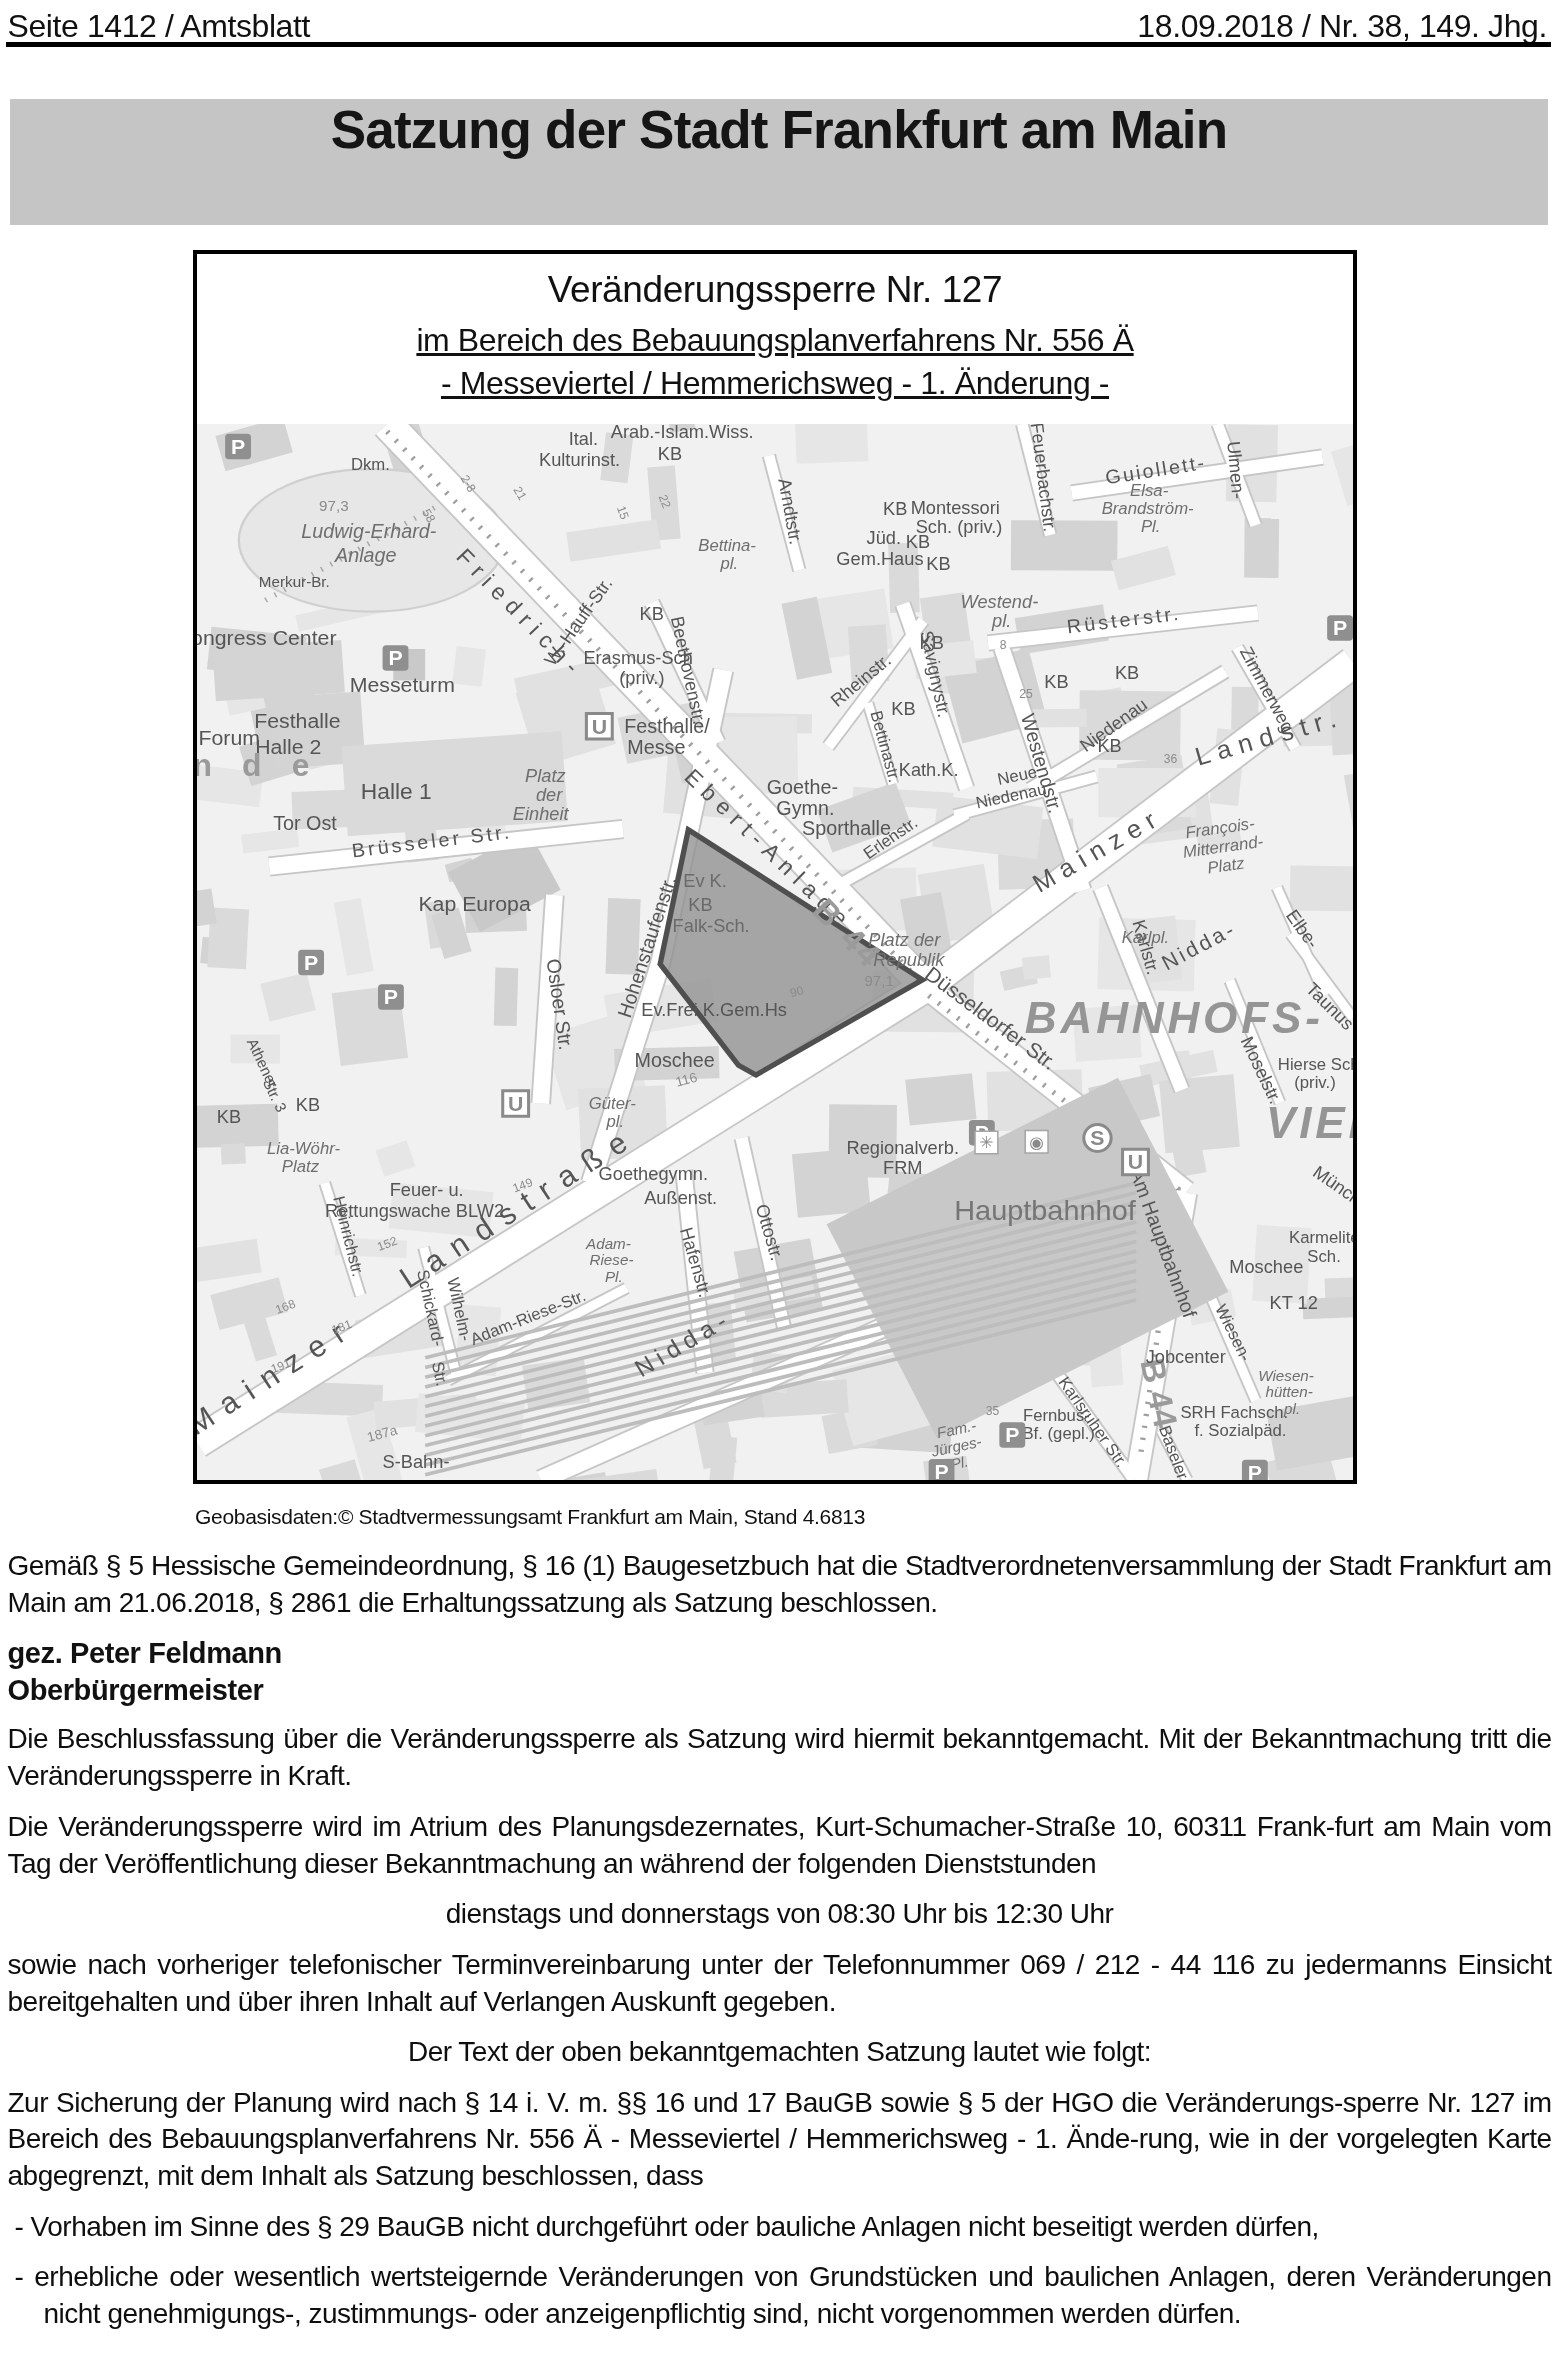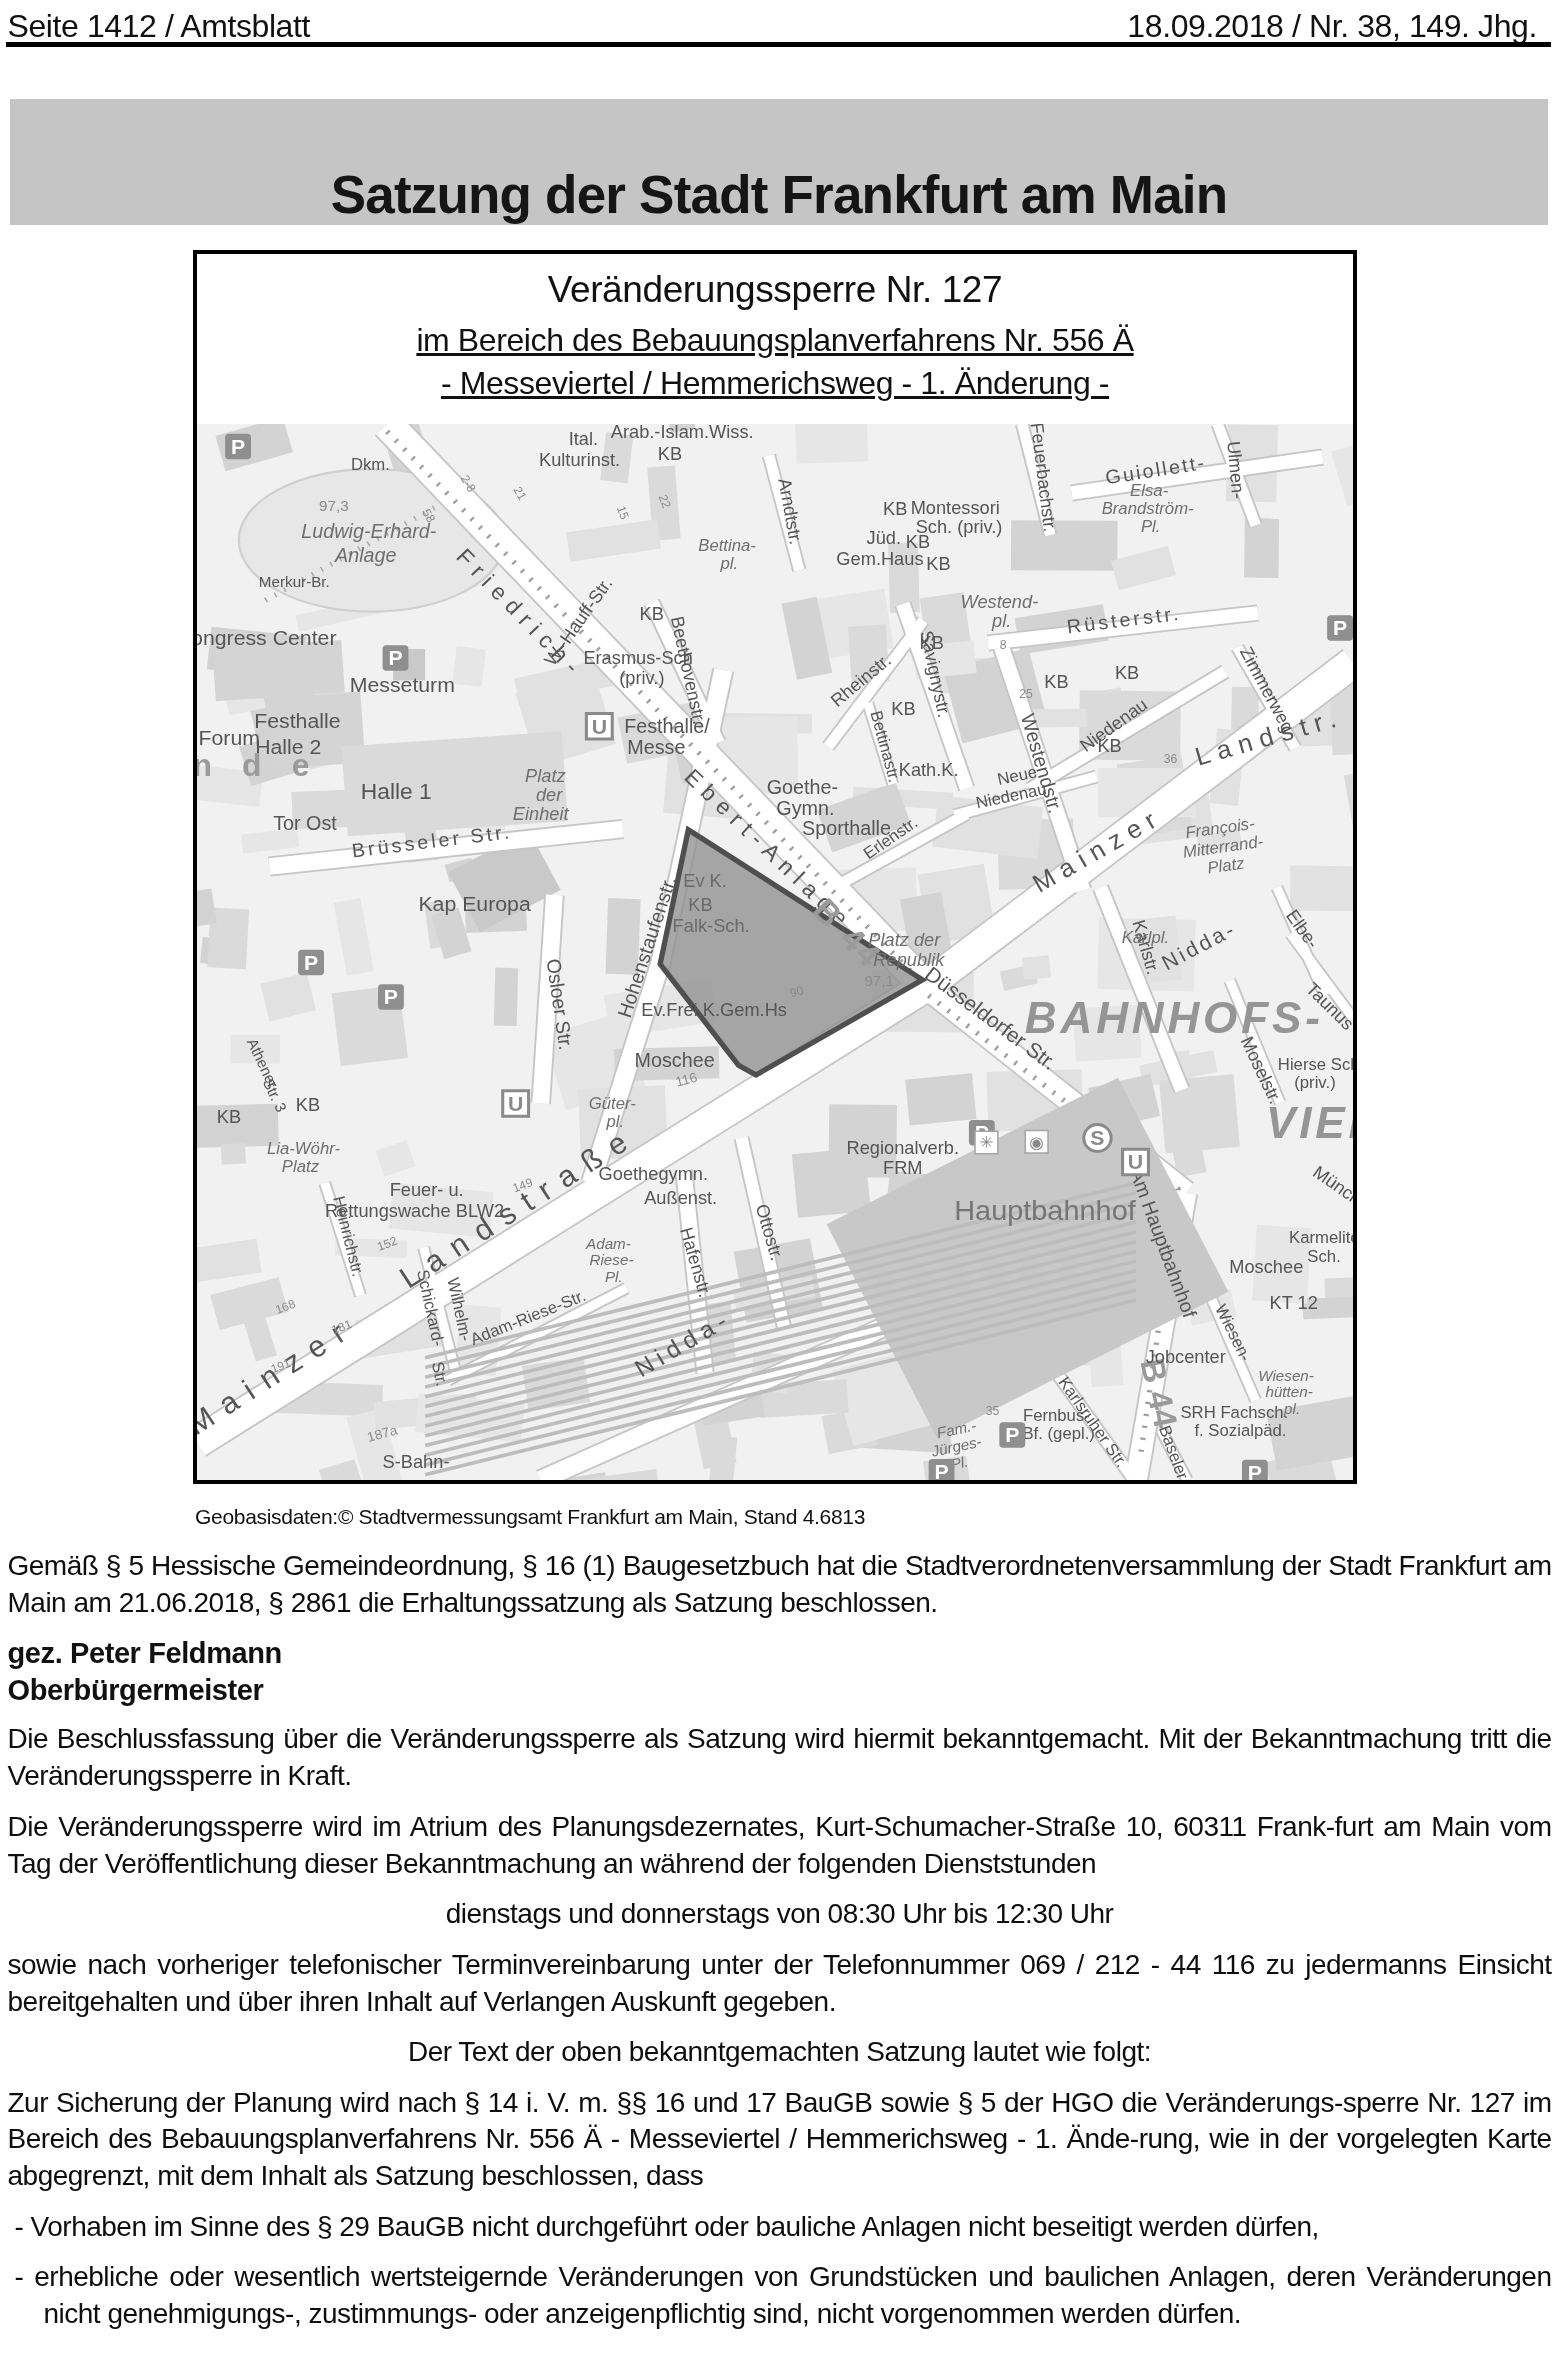--- a/index.html
+++ b/index.html
@@ -1,23 +1,23 @@
 <!DOCTYPE html>
 <html style="font-size:12px"><head>
 <meta charset="utf-8">
 <style>
   html,body{margin:0;padding:0;}
   body{width:1558px;height:2377px;position:relative;background:#fff;overflow:hidden;
        font-family:"Liberation Sans",sans-serif;color:#111;}
   .hdr{position:absolute;top:7.5px;font-size:32px;letter-spacing:-0.4px;color:#111;}
   #hdr-left{left:7.5px;}
-  #hdr-right{right:21px;}
+  #hdr-right{right:11px;}
   #hdr-rule{position:absolute;left:6px;right:6.8px;top:42px;height:4.5px;background:#000;}
   #banner{position:absolute;left:9.8px;right:9.8px;top:99px;height:126px;background:#c5c5c5;
-          display:flex;align-items:flex-end;justify-content:center;}
+          display:flex;align-items:flex-start;justify-content:center;}
   #banner h1{margin:0;font-size:53px;font-weight:bold;letter-spacing:-0.8px;color:#151515;}
   #figure{position:absolute;left:193px;top:250px;width:1156px;height:1226px;border:4.5px solid #000;background:#fff;}
   #fig-titles{text-align:center;padding-top:10.5px;height:160px;}
   #fig-title1{font-size:37px;font-weight:500;margin:4.5px 0 10.5px 0;letter-spacing:-0.4px;}
   #fig-title2,#fig-title3{font-size:32px;font-weight:400;margin:6px 0;letter-spacing:-0.4px;text-decoration:underline;}
   #map-wrap{position:absolute;left:0;top:170px;width:1156px;height:1056px;overflow:hidden;background:#f1f1f1;}
   #map-svg{display:block;width:1156px;height:1056px;}
   #caption{position:absolute;left:195px;top:1505px;font-size:21px;letter-spacing:-0.3px;color:#111;}
   #bodytext{position:absolute;left:7.5px;top:1548px;width:1544px;}
   #bodytext p{margin:0 0 13.5px 0;font-size:28px;line-height:1.32;letter-spacing:-0.5px;

